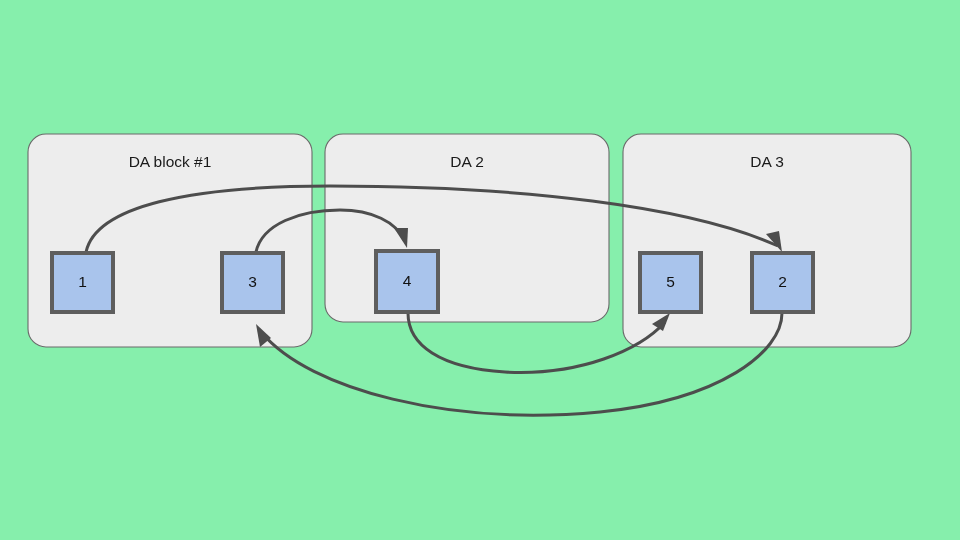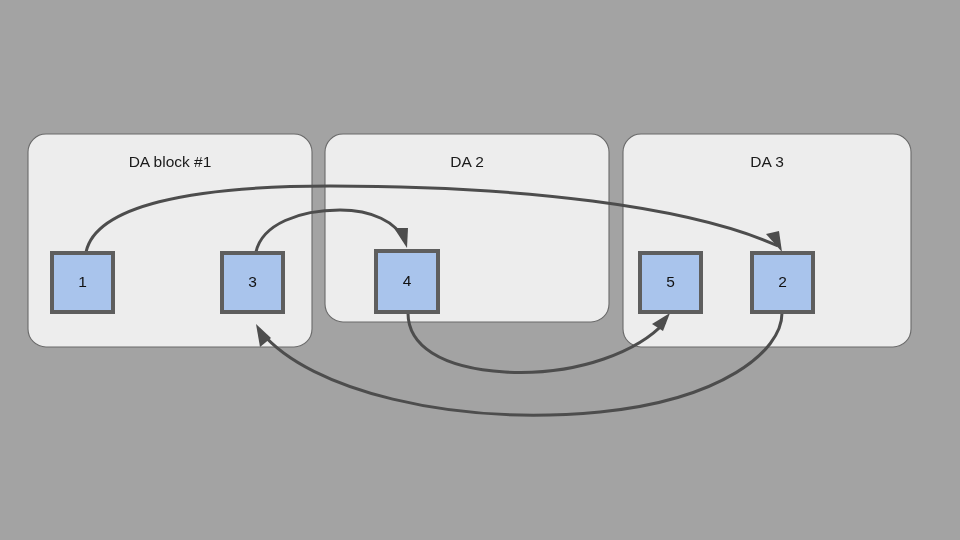--- a/index.html
+++ b/index.html
@@ -56,21 +56,21 @@
     stroke-linejoin: round;
   }
   .edge-head {
     fill: #4d4d4d;
     stroke: none;
   }
 </style>
 </head>
 <body>
 
-<div id="diagram-root" style="background: #a3a3a3;">
+<div id="diagram-root" style="background: #86efac;">
   <svg id="diagram-svg" viewBox="0 0 960 540" xmlns="http://www.w3.org/2000/svg">
 
     <g id="groups-layer">
       <g>
         <rect class="group-rect" x="28" y="134" width="284" height="213" rx="18" ry="18" fill="#ededed" stroke="#6a6a6a"></rect>
         <text class="group-label" x="170" y="163">DA block #1</text>
       </g>
       <g>
         <rect class="group-rect" x="325" y="134" width="284" height="188" rx="18" ry="18" fill="#ededed" stroke="#6a6a6a"></rect>
         <text class="group-label" x="467" y="163">DA 2</text>

